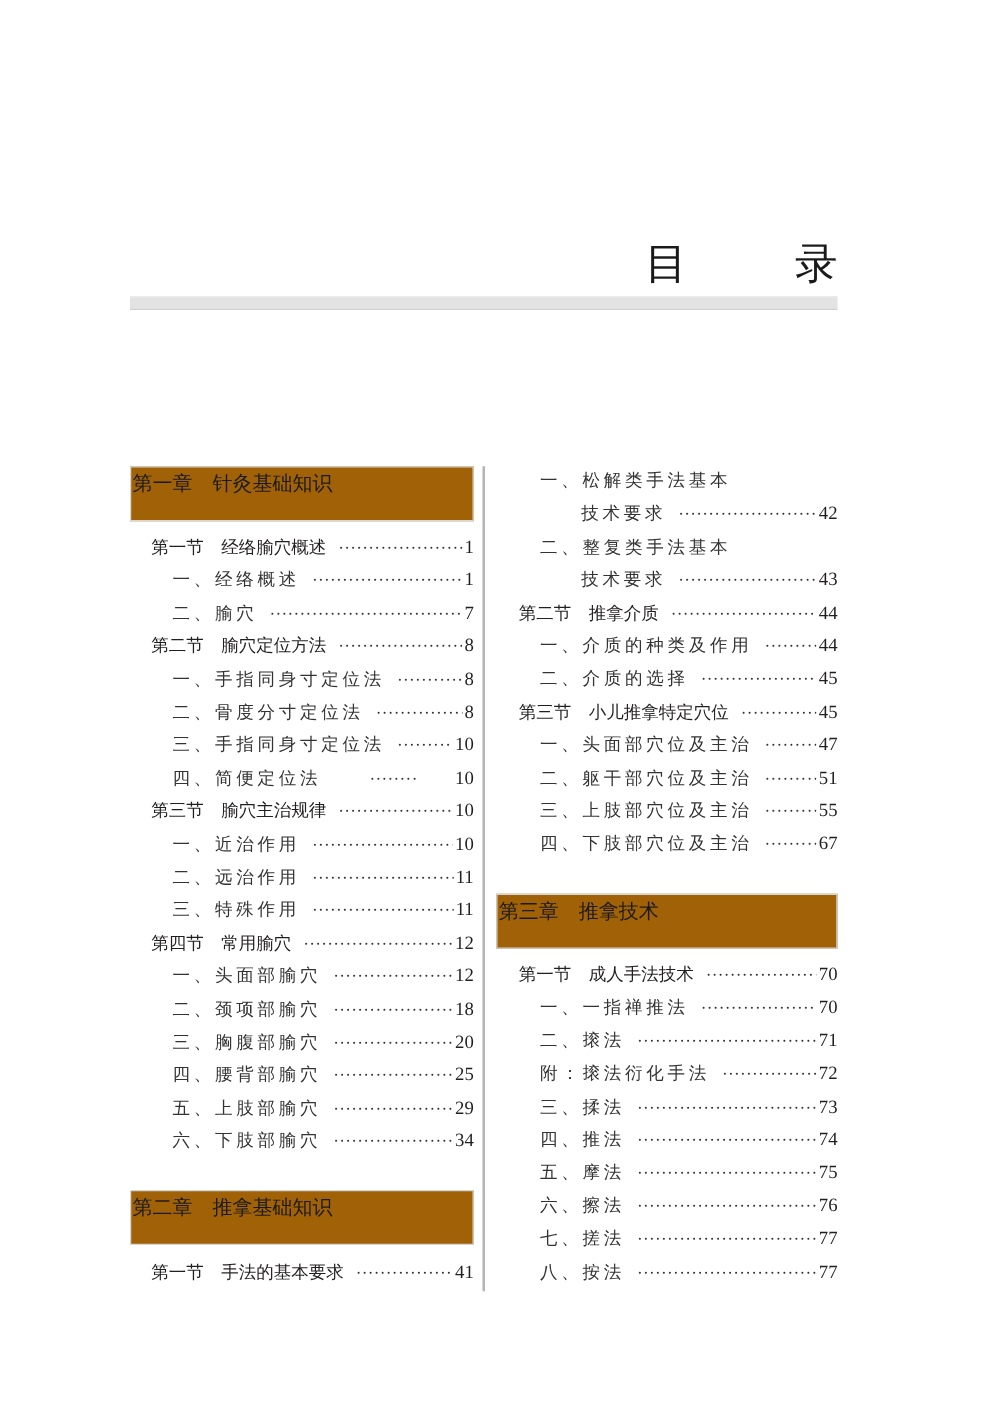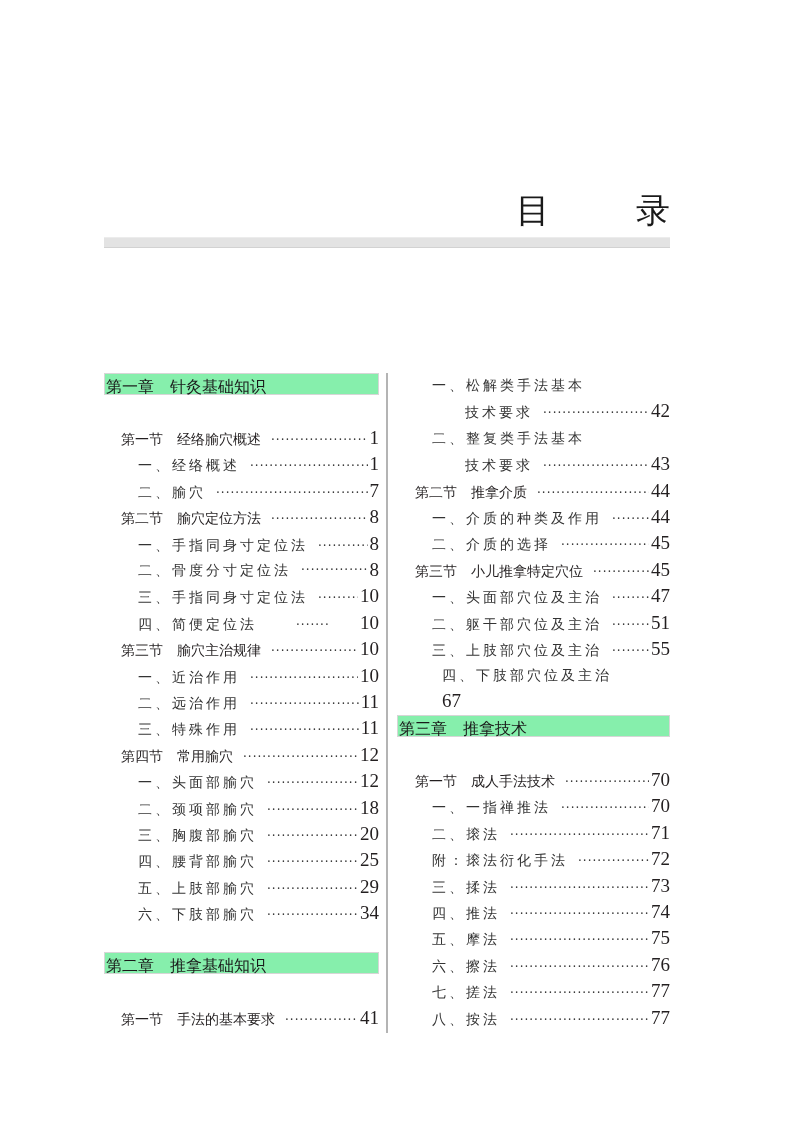--- a/index.html
+++ b/index.html
@@ -3,31 +3,31 @@
 <meta charset="utf-8">
 <style>
   html, body { margin: 0; padding: 0; background: #ffffff; }
   body { width: 800px; height: 1124px; position: relative; overflow: hidden;
          font-family: "DejaVu Serif", "Liberation Serif", serif; color: #231f20; }
   .page-title { position: absolute; right: 130px; top: 188px; font-size: 34px;
                 letter-spacing: 26px; margin-right: -26px; font-weight: normal; color: #1a1a1a; }
   .title-rule { position: absolute; left: 104px; top: 237px; width: 566px; height: 9px;
                 background: #e3e3e3; border-top: 1px solid #ececec; border-bottom: 1px solid #d2d2d2; }
   .col-divider { position: absolute; left: 386px; top: 373px; width: 2px; height: 660px; background: #b4b4b4; }
-  .chapter-bar { position: absolute; height: 22px; background: #86efac;
+  .chapter-bar { position: absolute; height: 44px; background: #a16207;
                  border: 1px solid #d6d6d6; box-sizing: border-box; font-family: "DejaVu Sans", "Liberation Sans", sans-serif;
                  font-size: 16px; line-height: 25px; padding-left: 1px; color: #1a1a1a; white-space: nowrap; }
   .chapter-bar .num { display: inline-block; margin-right: 16px; }
   .entry { position: absolute; display: flex; align-items: baseline; height: 26px; line-height: 26px; font-size: 14px; white-space: nowrap; }
   .entry .label { flex: 0 0 auto; }
   .entry .label .num { display: inline-block; margin-right: 14px; }
   .entry.item .label { letter-spacing: 3px; color: #333; }
   .entry .dots { flex: 1 1 auto; overflow: hidden; margin: 0 2px 0 10px; color: #333; letter-spacing: 1px; font-size: 12px; }
   .entry .dots::before { content: "··························································································"; }
-  .entry .page { flex: 0 0 auto; font-family: "Liberation Serif", "DejaVu Serif", serif; font-size: 19px; }
+  .entry .page { flex: 0 0 auto; font-family: "Liberation Serif", "DejaVu Serif", serif; font-size: 15px; }
 </style>
 </head>
 <body>
 
 <div class="page-title">目　录</div>
 <div class="title-rule"></div>
 <div class="col-divider"></div>
 
 <div class="chapter-bar" style="left:104px; top:373px; width:275px;">
   <span class="num">第一章</span><span>针灸基础知识</span>
@@ -188,21 +188,21 @@
     <div class="entry item" style="left: 432px; width: 238px; top: 609.6px;">
       <span class="label">二、躯干部穴位及主治</span>
       <span class="dots"></span>
       <span class="page">51</span>
     </div>
     <div class="entry item" style="left: 432px; width: 238px; top: 636px;">
       <span class="label">三、上肢部穴位及主治</span>
       <span class="dots"></span>
       <span class="page">55</span>
     </div>
-    <div class="entry item" style="left: 432px; width: 238px; top: 662.4px; flex-direction: column;">
+    <div class="entry item" style="left: 432px; width: 238px; top: 662.4px;">
       <span class="label">四、下肢部穴位及主治</span>
       <span class="dots"></span>
       <span class="page">67</span>
     </div>
   </div>
 
 <div class="chapter-bar" style="left:397px; top:715px; width:273px;">
   <span class="num">第三章</span><span>推拿技术</span>
 </div>
 

